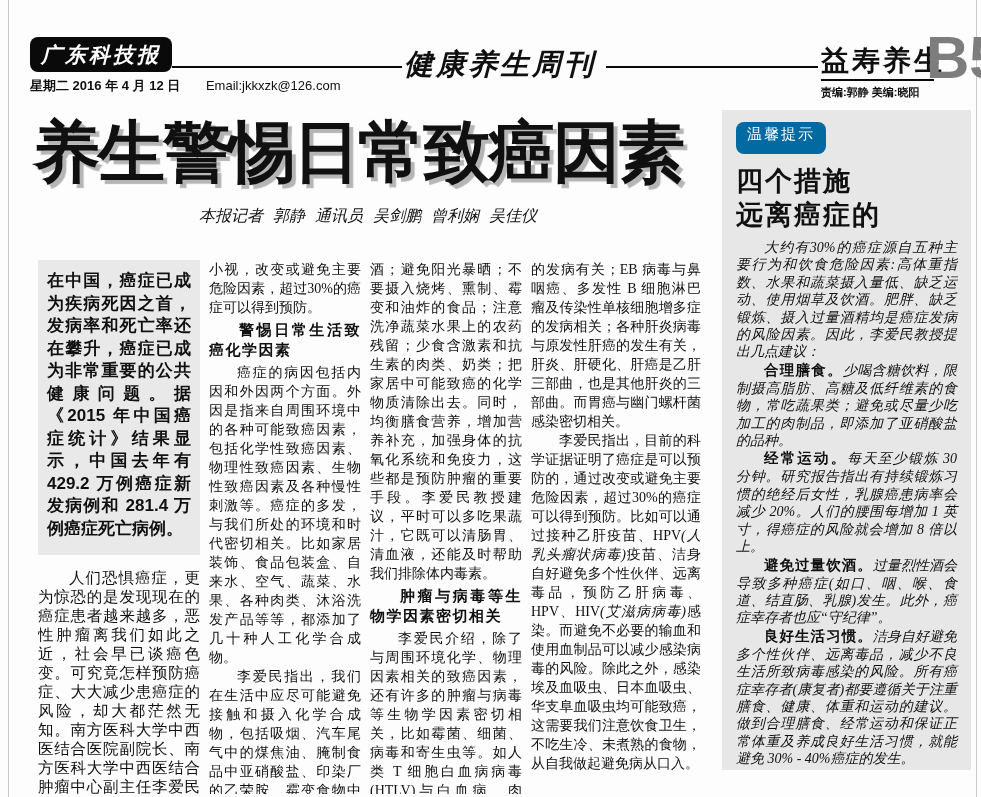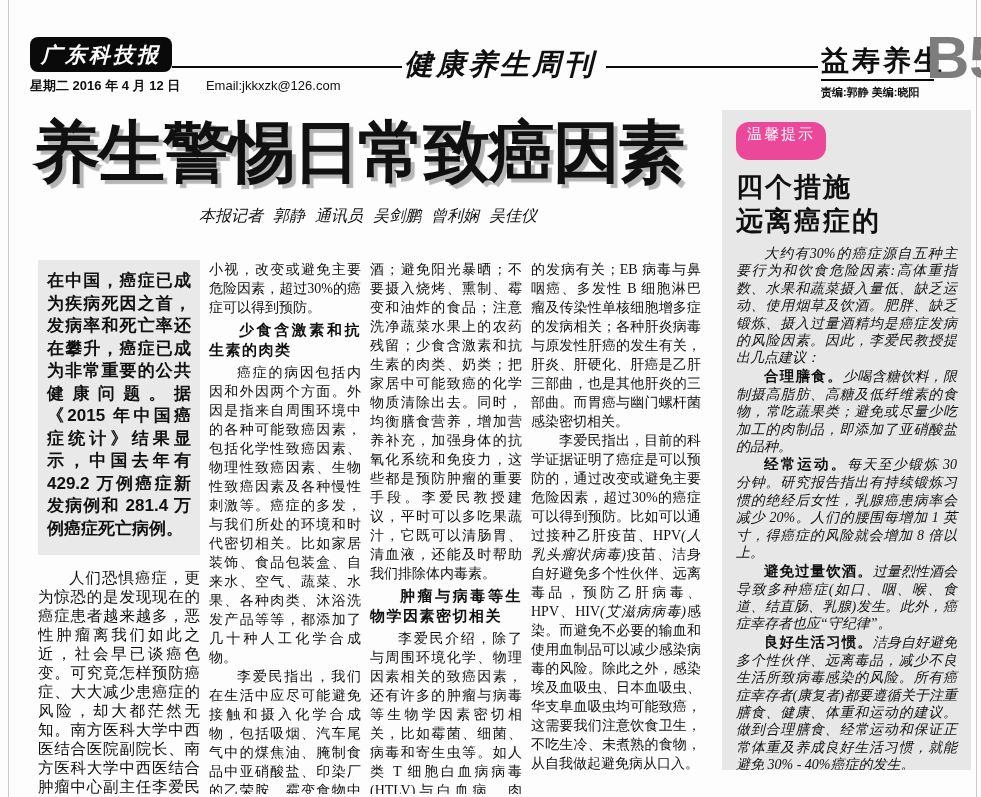--- a/index.html
+++ b/index.html
@@ -44,23 +44,23 @@
   .tcol p{margin:0;}
   .p{text-indent:2em;}
   .p0{text-indent:0;}
   .subhead{font:bold 15px/20px "Liberation Sans",sans-serif;letter-spacing:1.5px;
            text-indent:2em;margin:3px 0 !important;}
   .kai{font-style:italic;}
 
   
   #panel{left:722px;top:110px;width:249px;height:660px;background:#e7e7e7;
          box-sizing:border-box;padding:12px 14px;overflow:hidden;}
-  #tip-badge{display:inline-block;background:#ec4899;color:#fff;
+  #tip-badge{display:inline-block;background:#0369a1;color:#fff;
              font:15px "Liberation Sans",sans-serif;letter-spacing:2px;
-             padding:3px 11px 16px;border-radius:13px;}
+             padding:3px 11px 10px;border-radius:8px;}
   #panel-heading{font:bold 27px/34px "Liberation Sans",sans-serif;letter-spacing:2px;
                  margin:10px 0 7px;}
   .tip{font:italic 14px/17.4px "Liberation Serif",serif;text-indent:2em;
        text-align:justify;margin:0;}
   .lead{font:bold 14.5px "Liberation Sans",sans-serif;font-style:normal;letter-spacing:1px;}
 </style>
 </head>
 <body>
 
 <div class="edge" id="edge-l"></div>
@@ -84,21 +84,21 @@
 <div class="abs" id="headline">养生警惕日常致癌因素</div>
 <div class="abs" id="byline">本报记者 郭静 通讯员 吴剑鹏 曾利娴 吴佳仪</div>
 
 <div class="abs" id="body">
   <div class="col" id="col1">
     <div id="introbox">在中国，癌症已成为疾病死因之首，发病率和死亡率还在攀升，癌症已成为非常重要的公共健康问题。据《2015 年中国癌症统计》结果显示，中国去年有 429.2 万例癌症新发病例和 281.4 万例癌症死亡病例。</div>
     <p class="c1p">人们恐惧癌症，更为惊恐的是发现现在的癌症患者越来越多，恶性肿瘤离我们如此之近，社会早已谈癌色变。可究竟怎样预防癌症、大大减少患癌症的风险，却大都茫然无知。南方医科大学中西医结合医院副院长、南方医科大学中西医结合肿瘤中心副主任李爱民教授表示，警惕日常致癌因素，化学与生物因素不可</p>
   </div>
   <div class="col tcol">
     <p class="p0">小视，改变或避免主要危险因素，超过30%的癌症可以得到预防。</p>
-    <p class="subhead">少食含激素和抗生素的肉类</p>
+    <p class="subhead">警惕日常生活致癌化学因素</p>
     <p class="p">癌症的病因包括内因和外因两个方面。外因是指来自周围环境中的各种可能致癌因素，包括化学性致癌因素、物理性致癌因素、生物性致癌因素及各种慢性刺激等。癌症的多发，与我们所处的环境和时代密切相关。比如家居装饰、食品包装盒、自来水、空气、蔬菜、水果、各种肉类、沐浴洗发产品等等，都添加了几十种人工化学合成物。</p>
     <p class="p">李爱民指出，我们在生活中应尽可能避免接触和摄入化学合成物，包括吸烟、汽车尾气中的煤焦油、腌制食品中亚硝酸盐、印染厂的乙荣胺、霉变食物中的黄曲霉素以及各种工业原料中砷、铬、镍、钼等重金属等等。</p>
 
   </div>
   <div class="col tcol">
     <p class="p0">酒；避免阳光暴晒；不要摄入烧烤、熏制、霉变和油炸的食品；注意洗净蔬菜水果上的农药残留；少食含激素和抗生素的肉类、奶类；把家居中可能致癌的化学物质清除出去。同时，均衡膳食营养，增加营养补充，加强身体的抗氧化系统和免疫力，这些都是预防肿瘤的重要手段。李爱民教授建议，平时可以多吃果蔬汁，它既可以清肠胃、清血液，还能及时帮助我们排除体内毒素。</p>
     <p class="subhead">肿瘤与病毒等生物学因素密切相关</p>
     <p class="p">李爱民介绍，除了与周围环境化学、物理因素相关的致癌因素，还有许多的肿瘤与病毒等生物学因素密切相关，比如霉菌、细菌、病毒和寄生虫等。如人类 T 细胞白血病病毒(HTLV)与白血病、肉瘤、淋巴瘤、乳腺癌等有关；单纯疱疹病毒-2 和人乳头状病毒与宫颈癌</p>
   </div>
   <div class="col tcol" id="col4">

